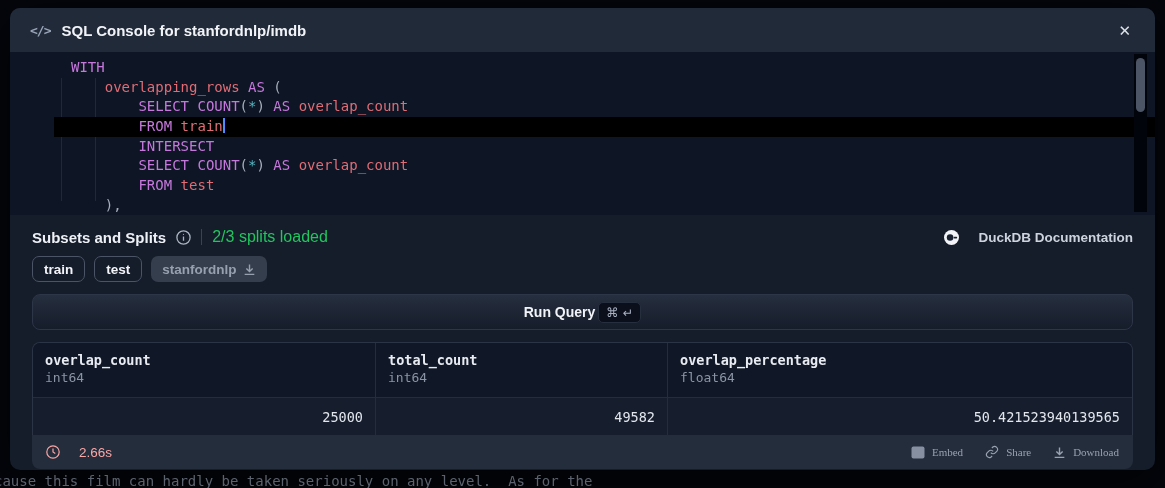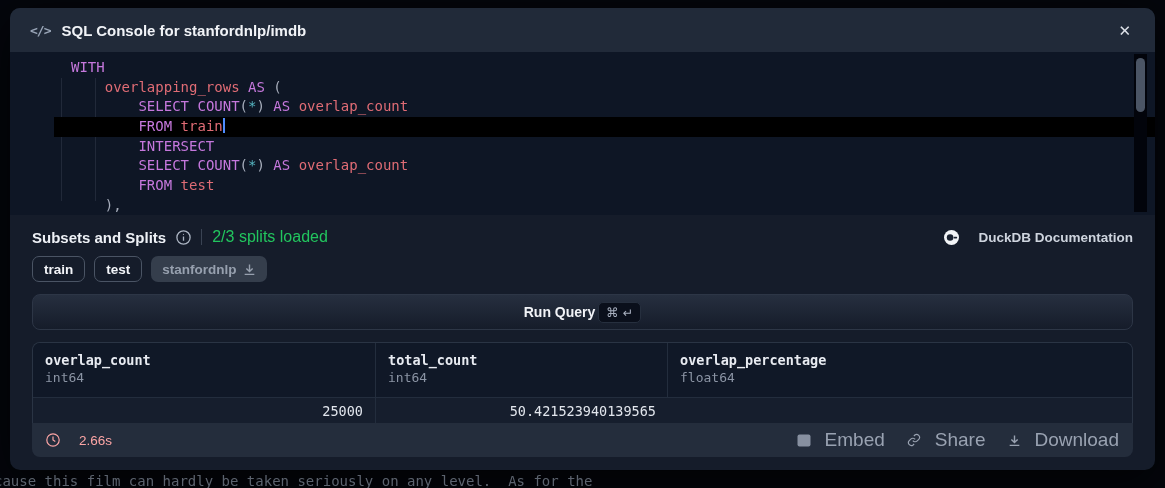--- a/index.html
+++ b/index.html
@@ -52,31 +52,31 @@
   .run-label { color:#f1f3f7; font-size:14px; font-weight:700; }
   .kbd { background:#0a0f1b; border:1px solid #262f3e; border-radius:5px; padding:2px 7px; color:#a9b1c0; font:12.5px "DejaVu Sans", sans-serif; }
 
   
   .results { margin:12px 22px 0; border:1px solid #2a3444; border-bottom:none; border-radius:8px 8px 0 0; overflow:hidden; }
   .thead { display:grid; grid-template-columns:343px 292px 1fr; background:#101827; height:54px; }
   .th { padding:9px 12px; border-right:1px solid #232d3d; font-family:"DejaVu Sans Mono", monospace; }
   .th:last-child { border-right:none; }
   .th .cname { display:block; color:#e8ebf1; font-size:13.5px; font-weight:700; }
   .th .ctype { display:block; color:#8b94a4; font-size:13px; margin-top:2px; }
-  .trow { display:grid; grid-template-columns:343px 292px 1fr; background:#161e2d; height:26px; border-top:1px solid #232d3d; }
+  .trow { display:grid; grid-template-columns:343px 292px 1fr; background:#161e2d; height:38px; border-top:1px solid #232d3d; }
   .td { display:flex; align-items:center; justify-content:flex-end; padding:0 12px; border-right:1px solid #232d3d;
         color:#e2e6ed; font:13.5px "DejaVu Sans Mono", monospace; }
   .td:last-child { border-right:none; }
 
   
   .results-footer { margin:0 22px; height:34px; flex:0 0 34px; background:#242d3c; border-radius:0 0 8px 8px;
                     display:flex; align-items:center; padding:0 14px; }
   .duration { display:flex; gap:19px; color:#fca5a5; font-size:13.5px; }
   .footer-actions { margin-left:auto; display:flex; align-items:center; gap:22px; }
-  .action-btn { display:flex; align-items:center; gap:14px; background:none; border:none; color:#99a2b1; font-size:19px; font-family:Liberation Sans, sans-serif; cursor:pointer; }
+  .action-btn { display:flex; align-items:center; gap:7px; background:none; border:none; color:#99a2b1; font-size:11px; font-family:Liberation Serif, serif; cursor:pointer; }
   svg { display:block; }
 </style>
 </head>
 <body>
 
 <div class="modal">
 
   <div class="modal-header">
     <span class="code-glyph">&lt;/&gt;</span>
     <span class="modal-title">SQL Console for stanfordnlp/imdb</span>
@@ -158,20 +158,21 @@
           <span class="cname">total_count</span>
           <span class="ctype">int64</span>
         </div>
         <div class="th">
           <span class="cname">overlap_percentage</span>
           <span class="ctype">float64</span>
         </div>
       </div>
     <div class="trow">
         <div class="td">25000</div>
+        <div class="td">49582</div>
         <div class="td">50.421523940139565</div>
       </div>
   </div>
 
   <div class="results-footer">
     <span class="duration">
       <span>
         <svg width="14" height="14" viewBox="0 0 14 14" fill="none" stroke="currentColor" stroke-width="1.2">
           <circle cx="7" cy="7" r="6.2"></circle>
             <path d="M7 3.6V7l2.3 1.4"></path>

